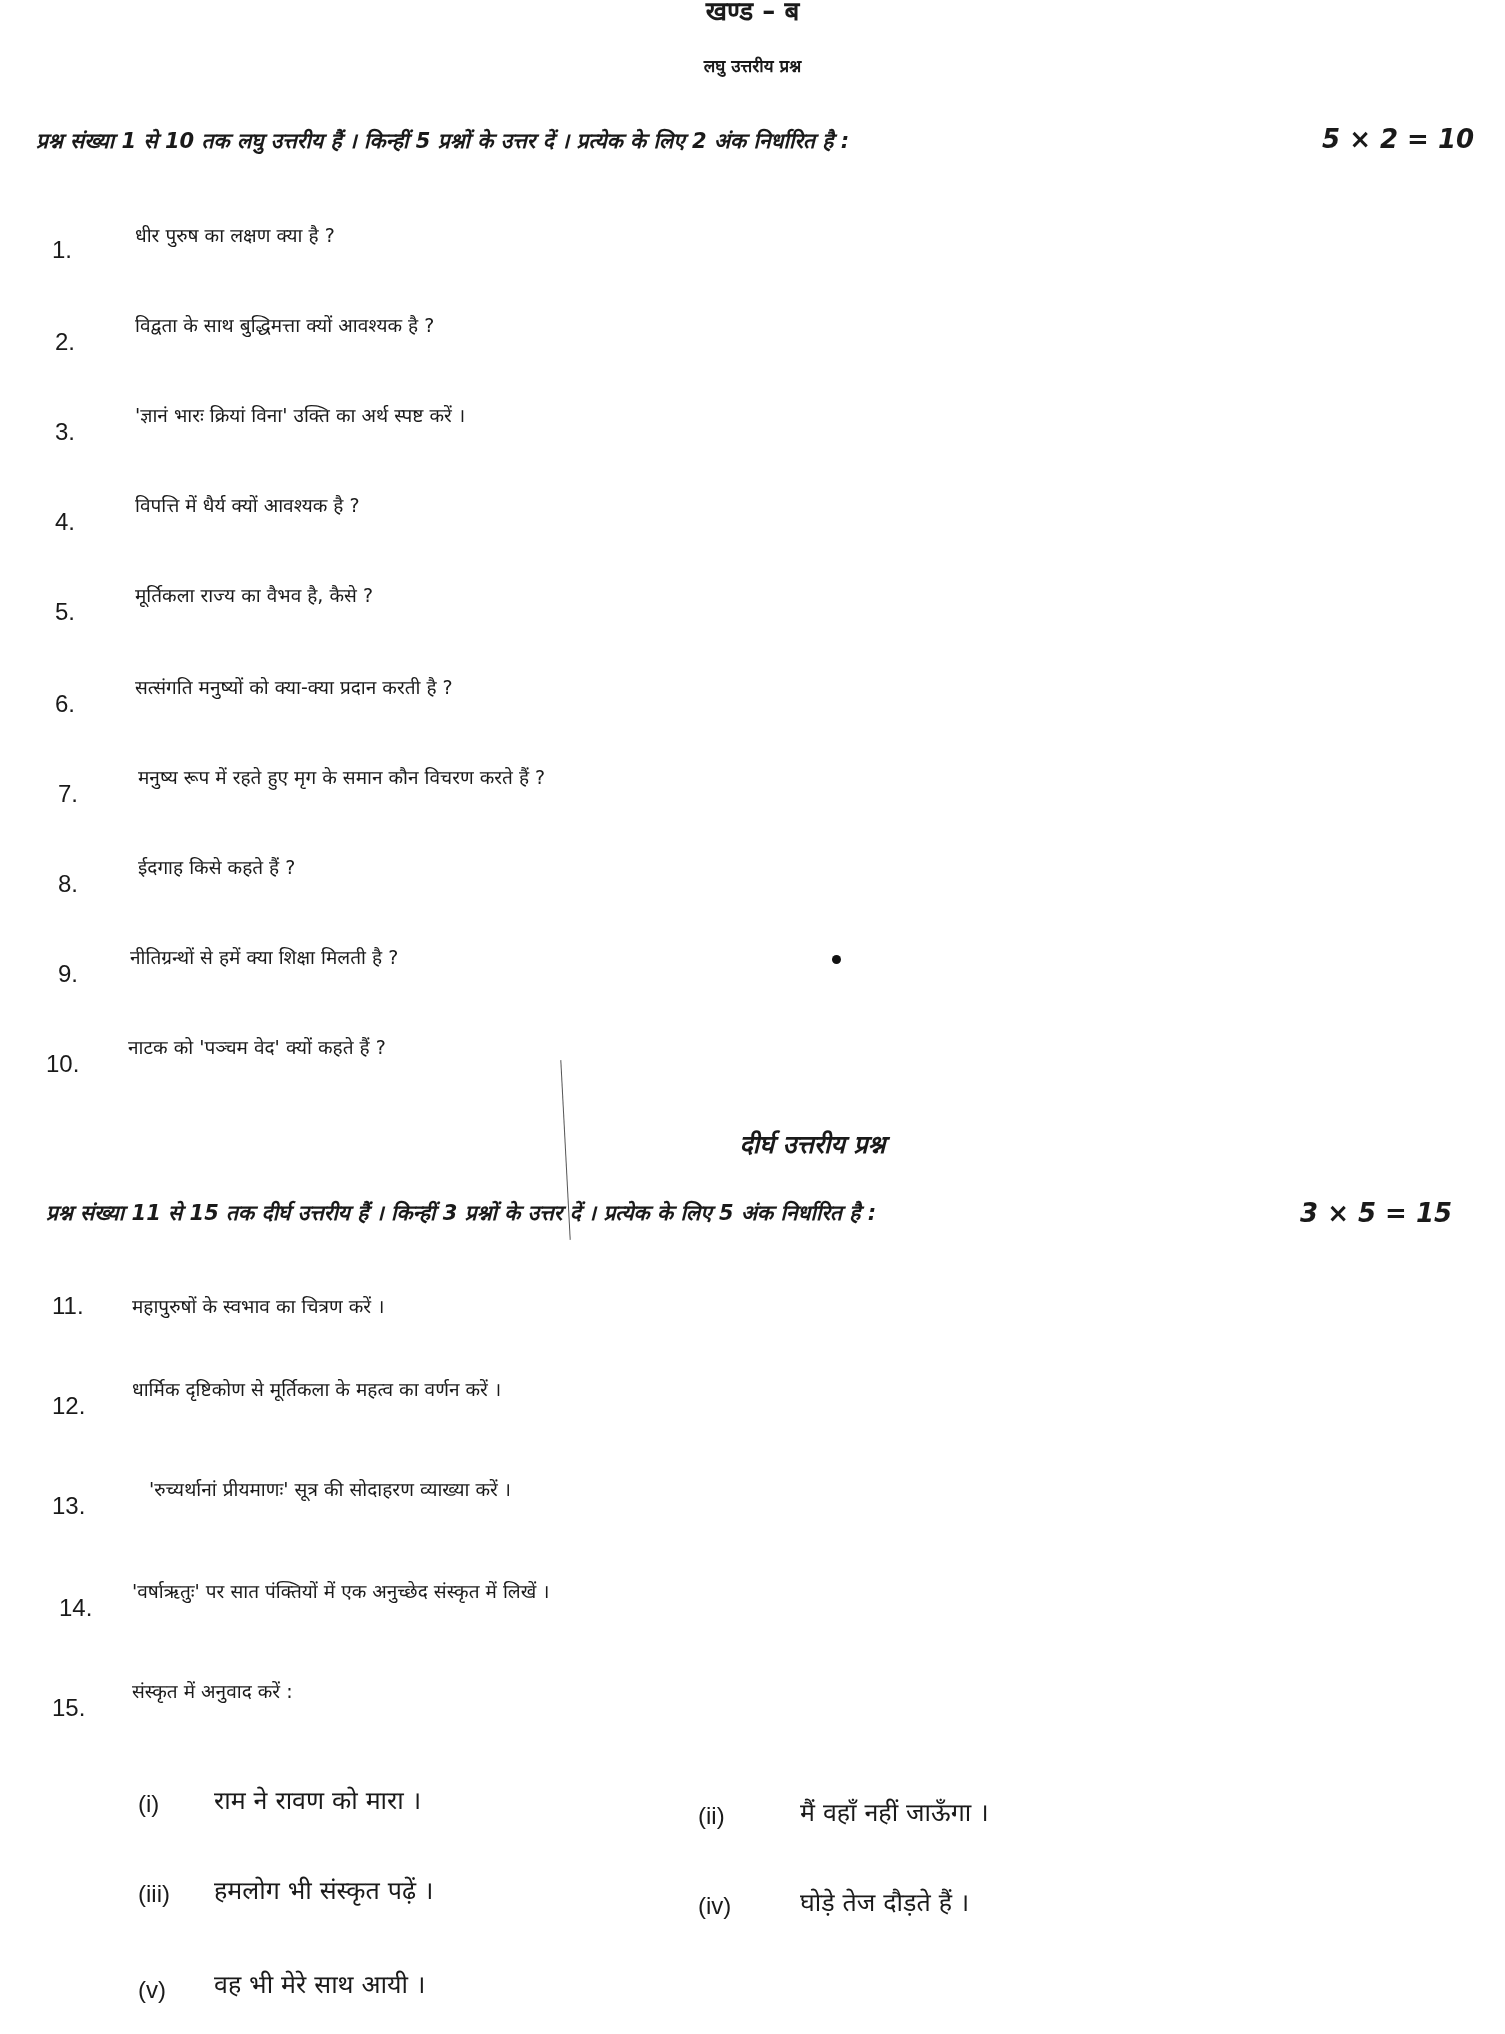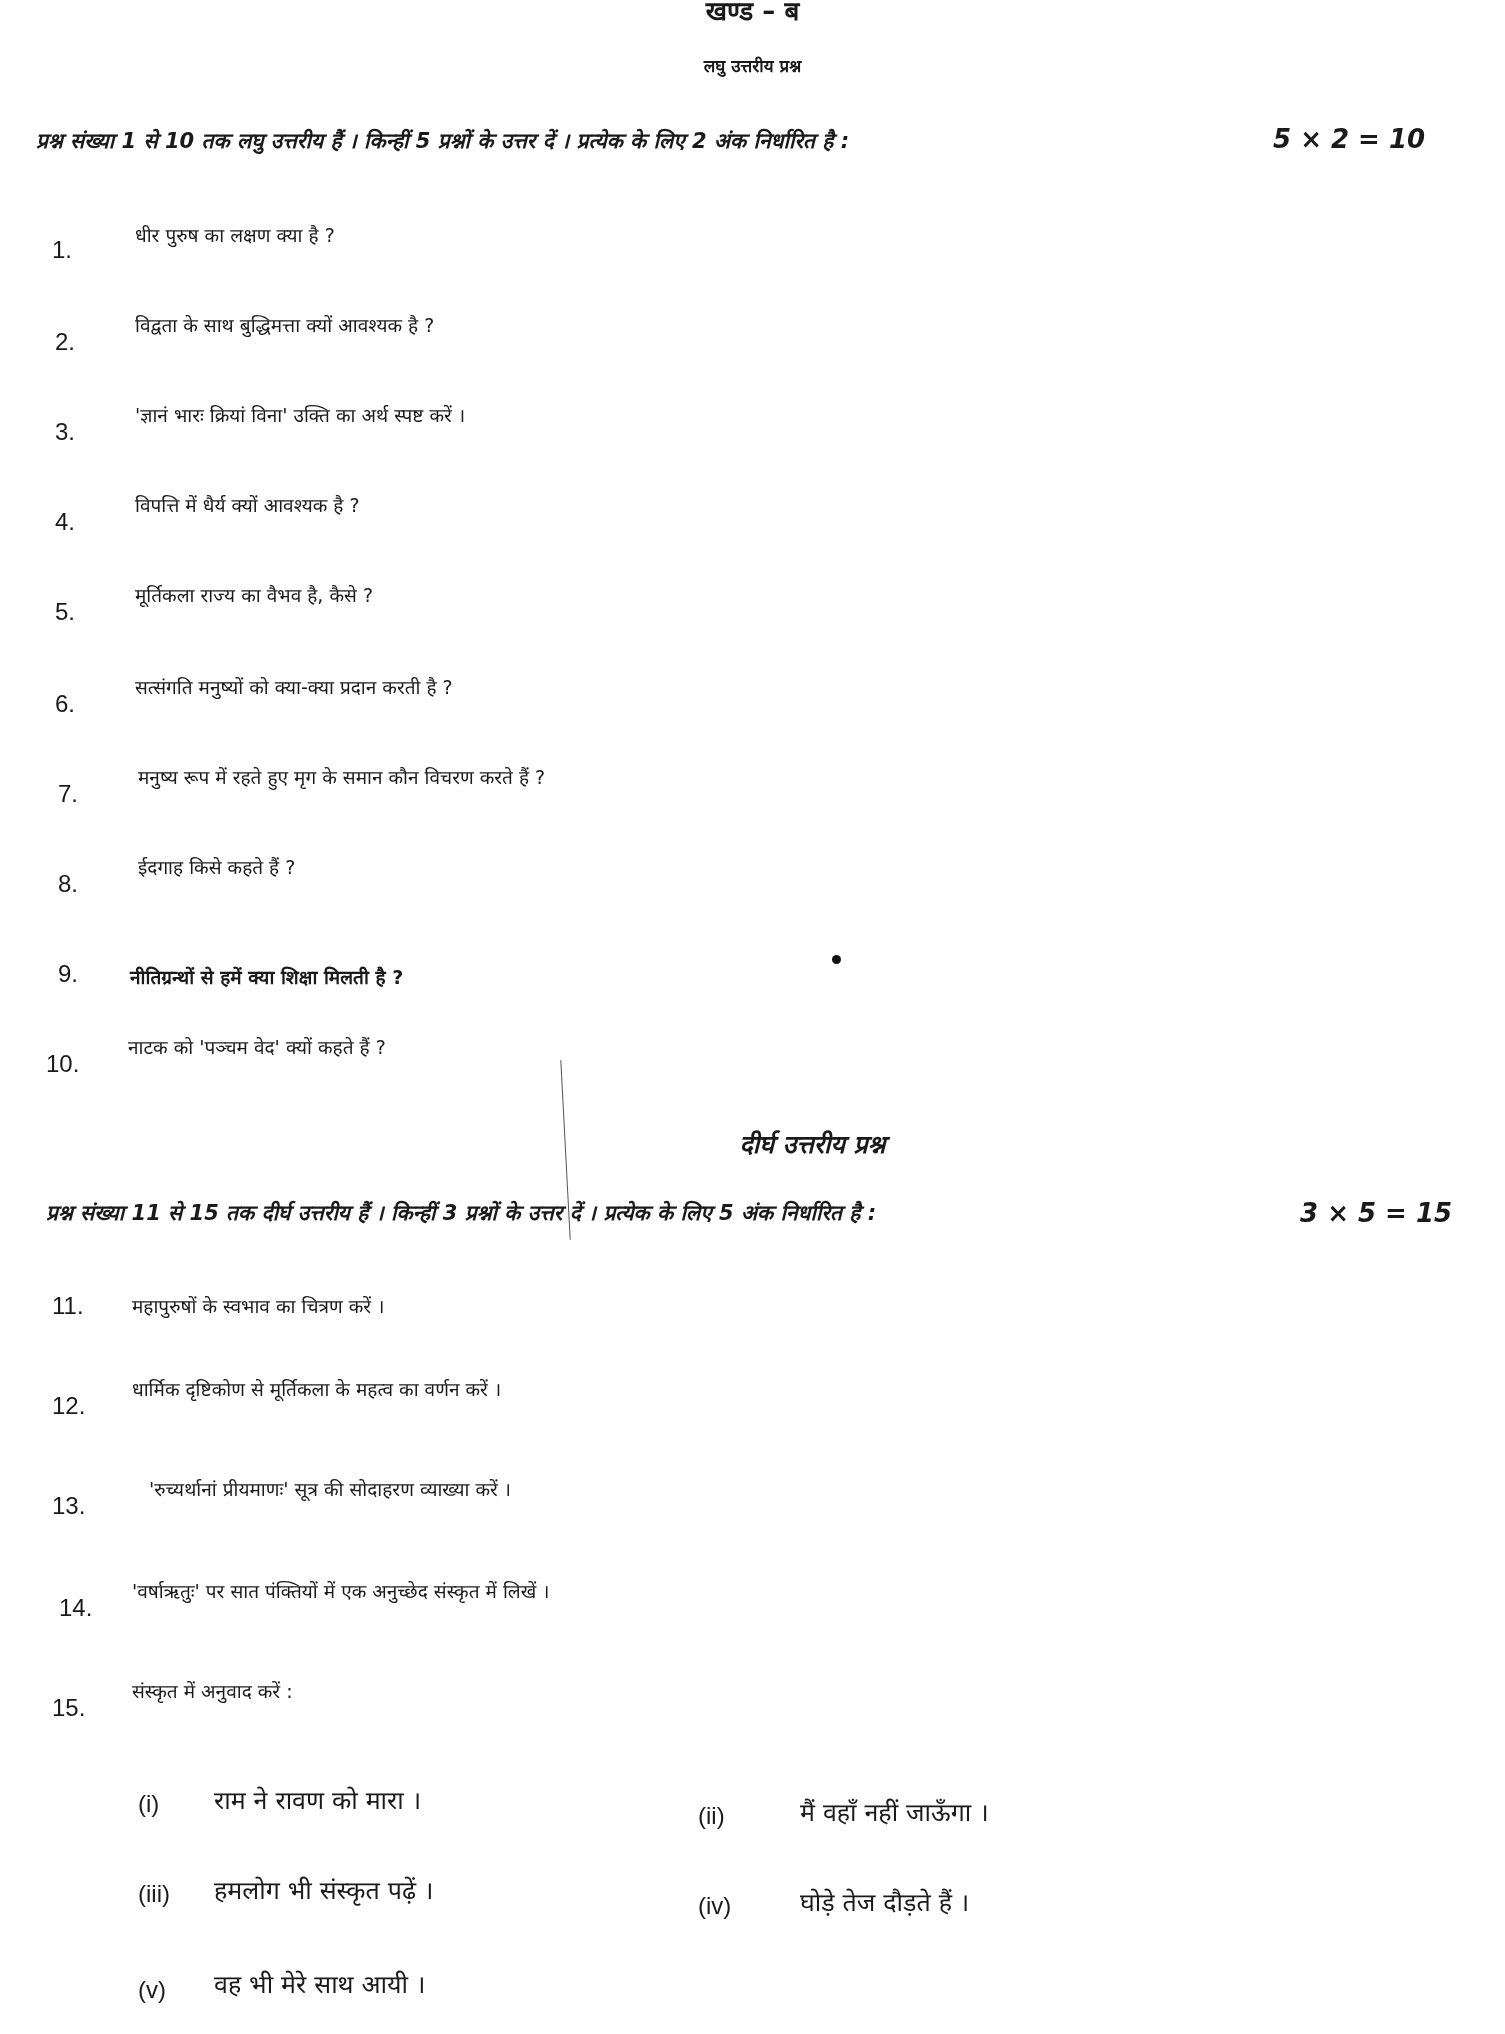--- a/index.html
+++ b/index.html
@@ -19,21 +19,21 @@
 </head>
 <body>
 
 <div>
 
   <div class="abs section-title" style="top:-8px;">खण्ड – ब</div>
 
   <div class="abs section-title" style="top:54px; font-size:17px;">लघु उत्तरीय प्रश्न</div>
 
   <div class="abs instr" style="left:36px; top:126px;">प्रश्न संख्या 1 से 10 तक लघु उत्तरीय हैं । किन्हीं 5 प्रश्नों के उत्तर दें । प्रत्येक के लिए 2 अंक निर्धारित है :</div>
-  <div class="abs marks" style="left:1273px; top:124px;">5 × 2 = 10</div>
+  <div class="abs marks" style="left:1322px; top:124px;">5 × 2 = 10</div>
 
   <div class="abs qnum" style="left:52px; top:236px;">1.</div>
   <div class="abs qtext" style="left:135px; top:222px;">धीर पुरुष का लक्षण क्या है ?</div>
 
   <div class="abs qnum" style="left:55px; top:328px;">2.</div>
   <div class="abs qtext" style="left:135px; top:312px;">विद्वता के साथ बुद्धिमत्ता क्यों आवश्यक है ?</div>
 
   <div class="abs qnum" style="left:55px; top:418px;">3.</div>
   <div class="abs qtext" style="left:135px; top:402px;">'ज्ञानं भारः क्रियां विना' उक्ति का अर्थ स्पष्ट करें ।</div>
 
@@ -46,21 +46,21 @@
   <div class="abs qnum" style="left:55px; top:690px;">6.</div>
   <div class="abs qtext" style="left:135px; top:674px;">सत्संगति मनुष्यों को क्या-क्या प्रदान करती है ?</div>
 
   <div class="abs qnum" style="left:58px; top:780px;">7.</div>
   <div class="abs qtext" style="left:138px; top:764px;">मनुष्य रूप में रहते हुए मृग के समान कौन विचरण करते हैं ?</div>
 
   <div class="abs qnum" style="left:58px; top:870px;">8.</div>
   <div class="abs qtext" style="left:138px; top:854px;">ईदगाह किसे कहते हैं ?</div>
 
   <div class="abs qnum" style="left:58px; top:960px;">9.</div>
-  <div class="abs qtext" style="left:130px; top:964px;font-weight:bold;">नीतिग्रन्थों से हमें क्या शिक्षा मिलती है ?</div>
+  <div class="abs qtext" style="left:130px; top:944px;">नीतिग्रन्थों से हमें क्या शिक्षा मिलती है ?</div>
 
   <div class="abs qnum" style="left:46px; top:1050px;">10.</div>
   <div class="abs qtext" style="left:128px; top:1034px;">नाटक को 'पञ्चम वेद' क्यों कहते हैं ?</div>
 
   <div class="abs section-title" style="top:1126px; font-size:25px; font-style:italic; left:60px;">दीर्घ उत्तरीय प्रश्न</div>
 
   <div class="abs instr" style="left:46px; top:1198px;">प्रश्न संख्या 11 से 15 तक दीर्घ उत्तरीय हैं । किन्हीं 3 प्रश्नों के उत्तर दें । प्रत्येक के लिए 5 अंक निर्धारित है :</div>
   <div class="abs marks" style="left:1300px; top:1198px;">3 × 5 = 15</div>
 
   <div class="abs qnum" style="left:52px; top:1292px;">11.</div>

